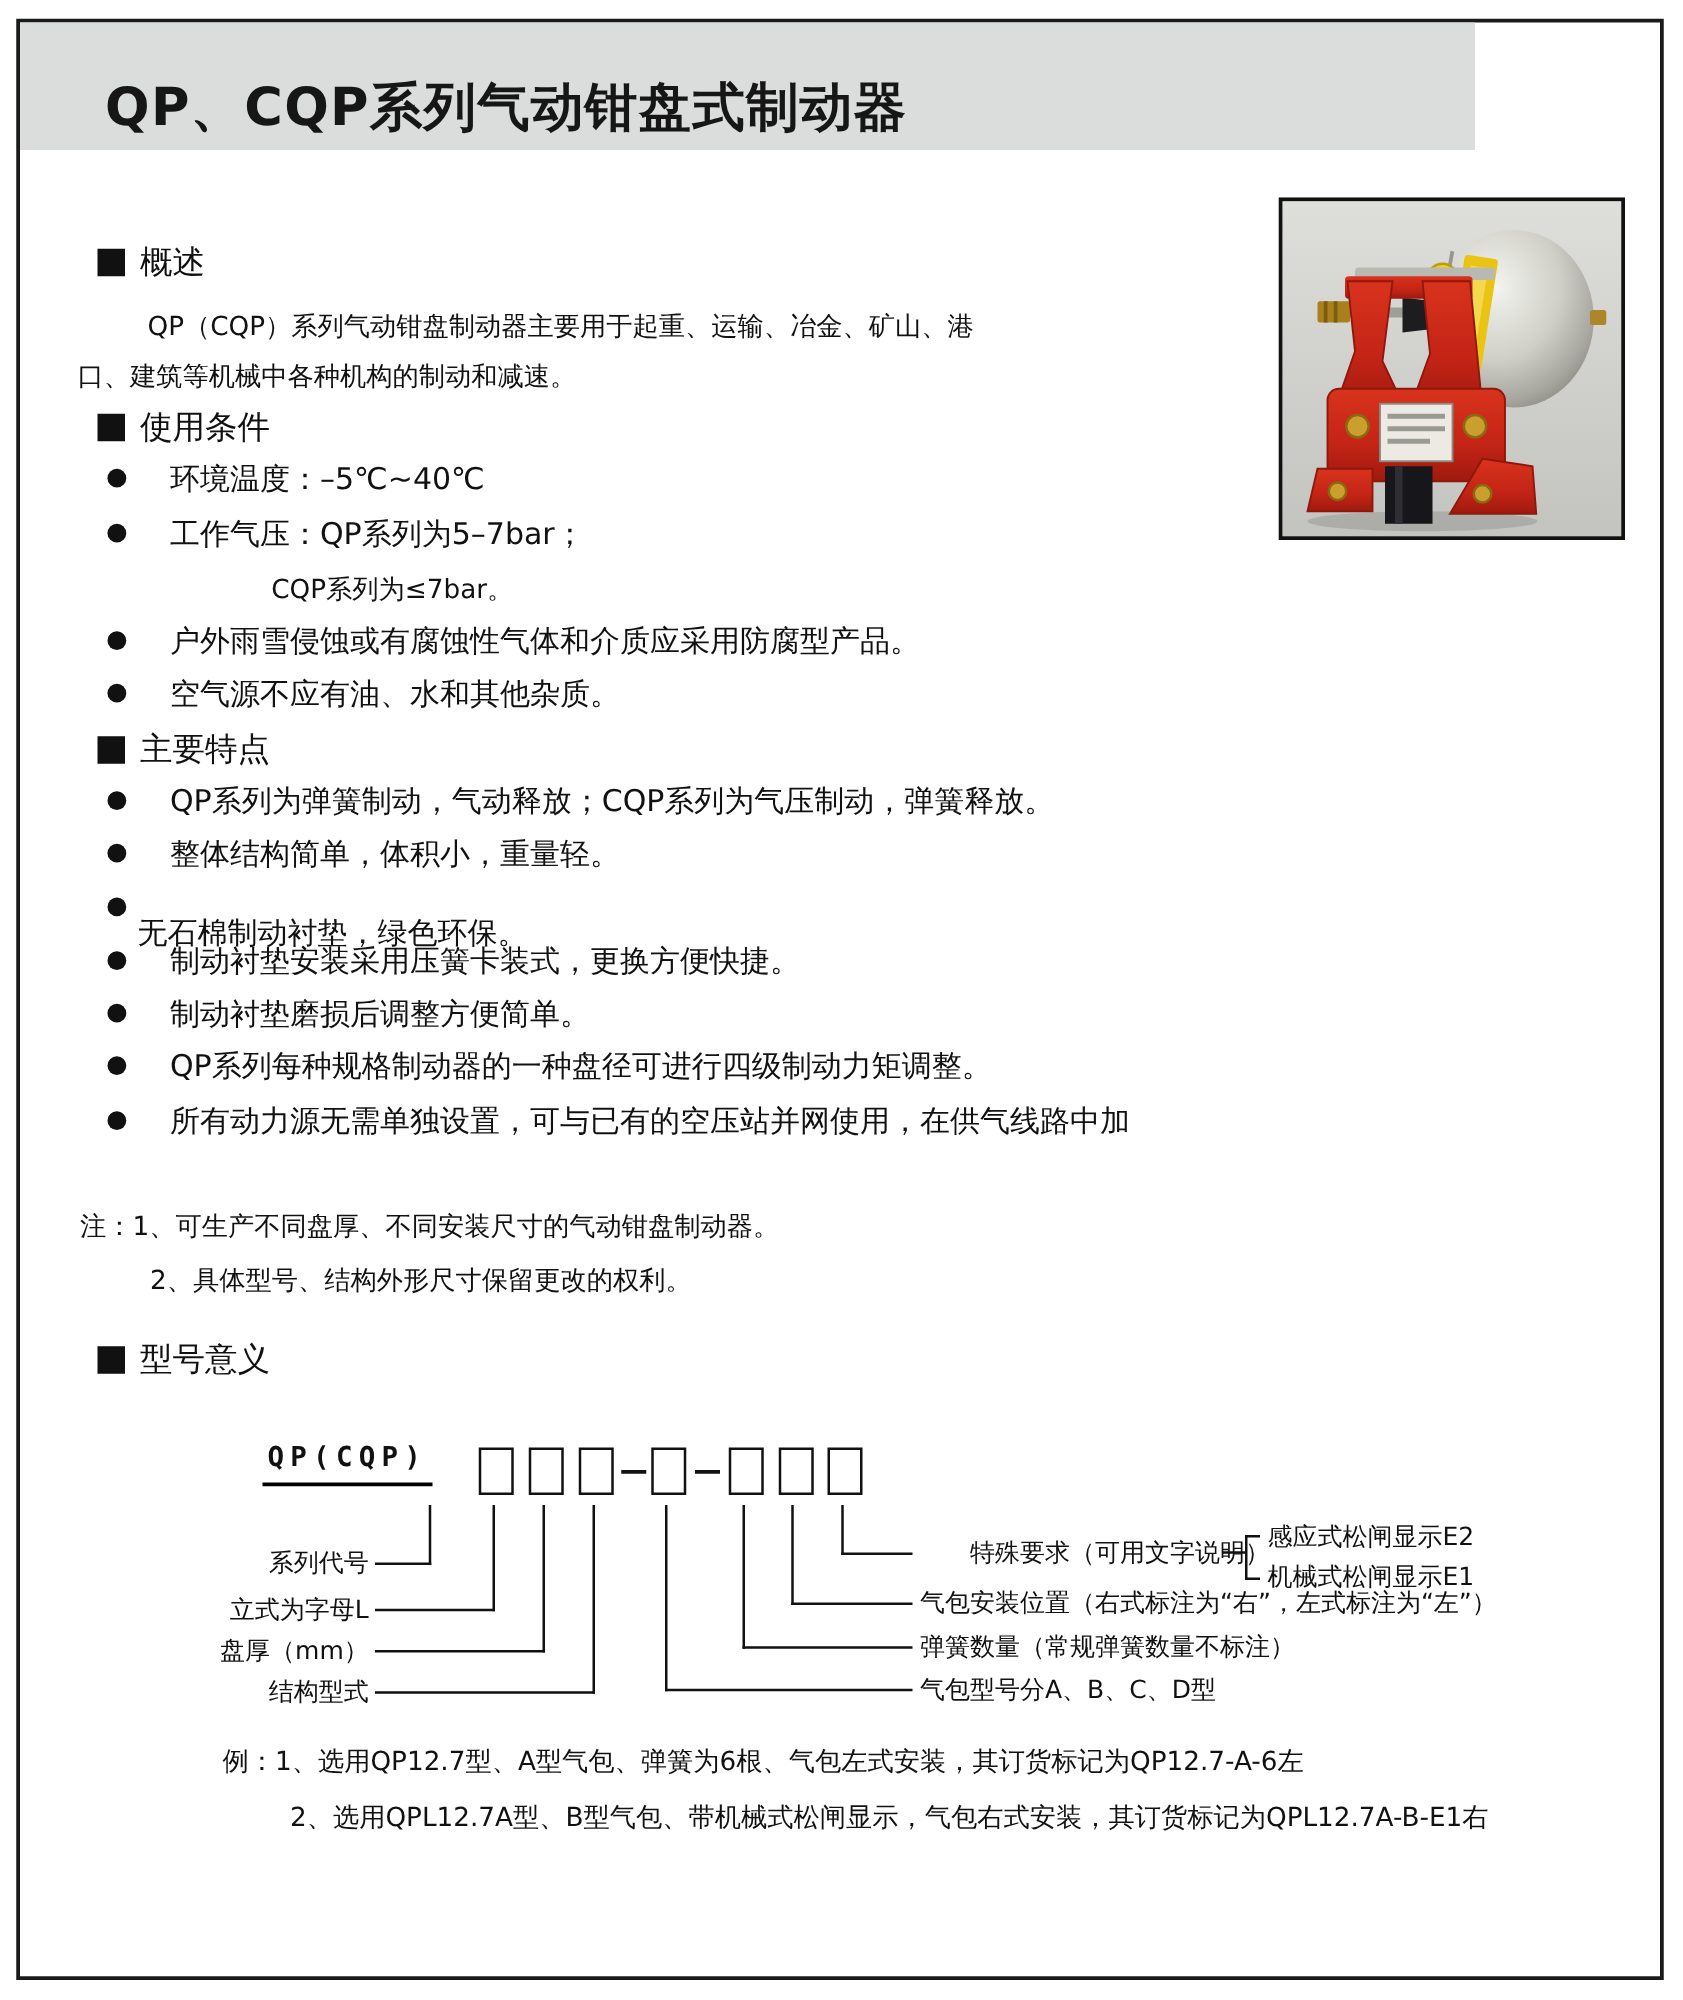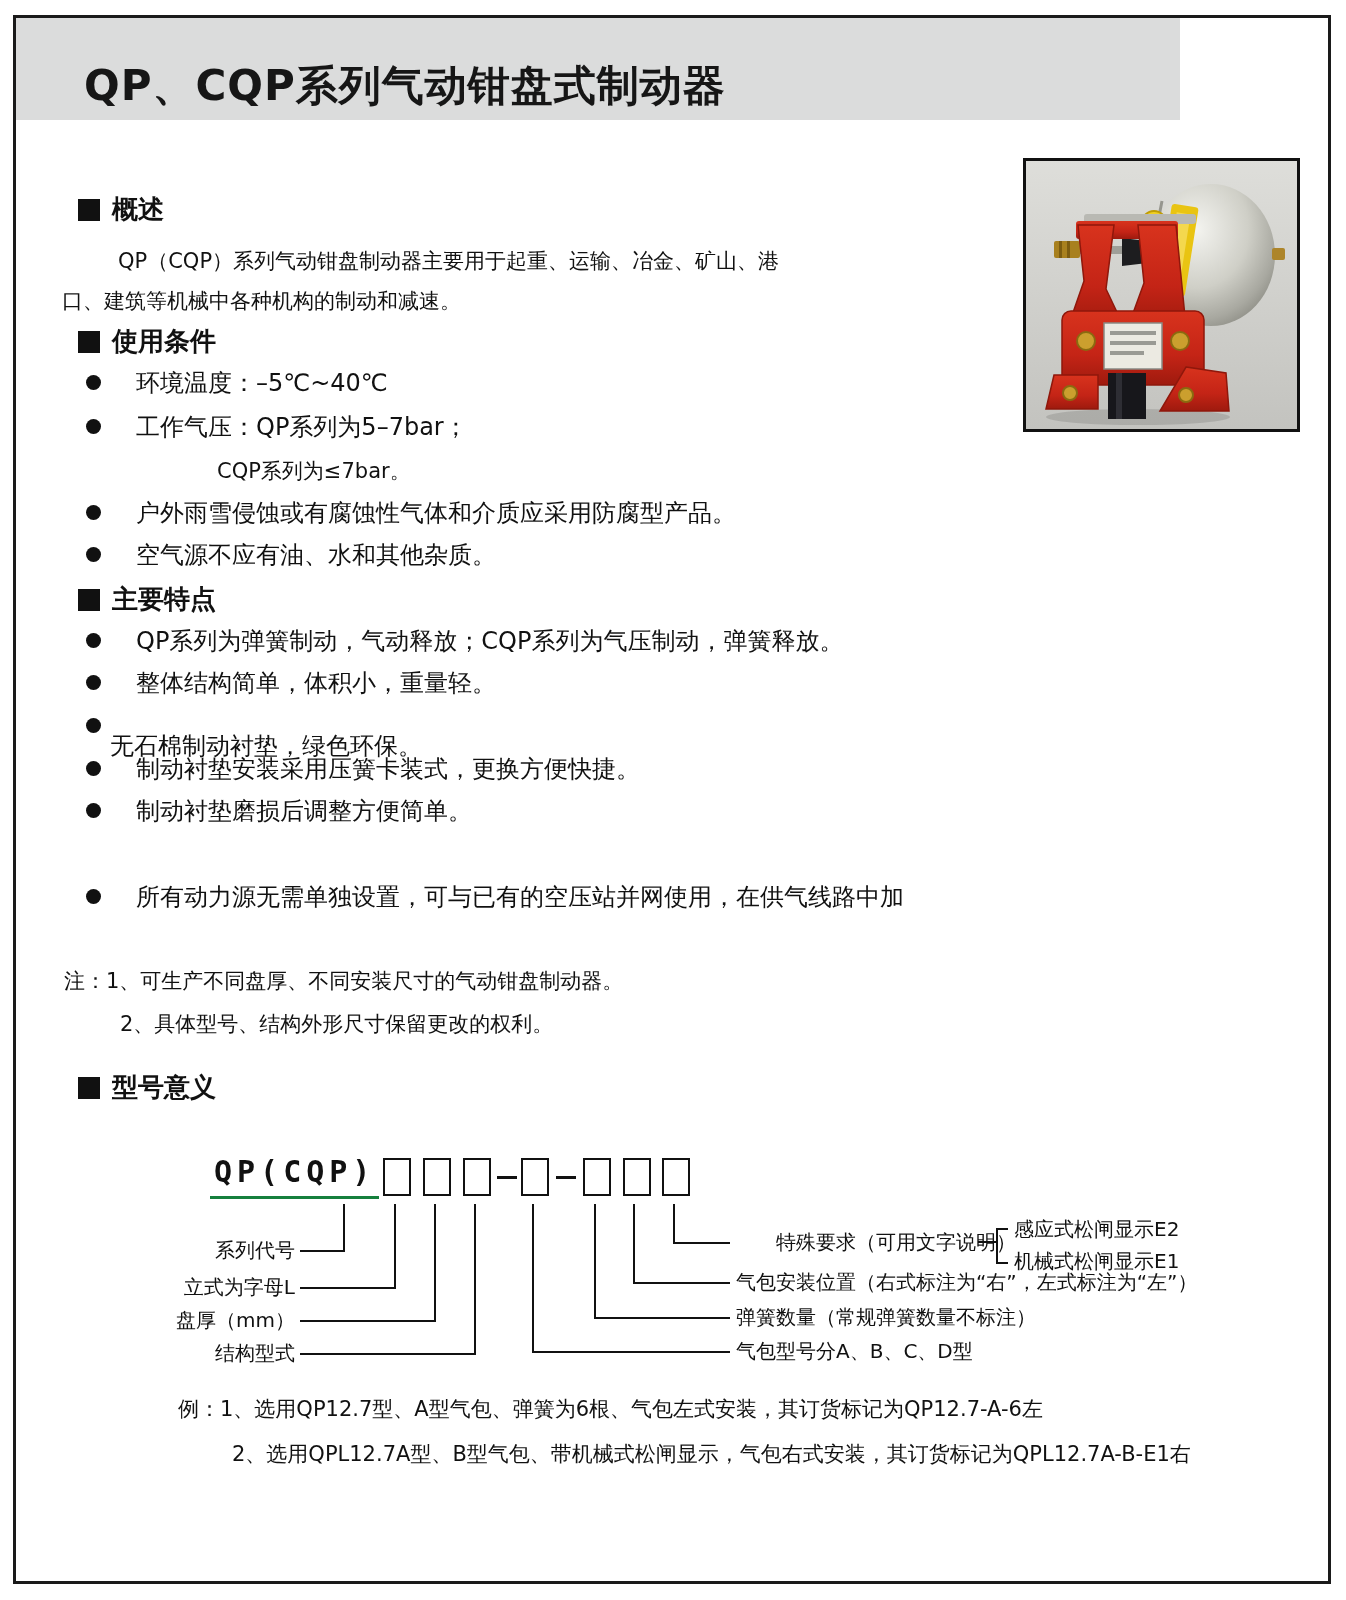--- a/index.html
+++ b/index.html
@@ -9,39 +9,39 @@
     color:#111;
   }
   .page{position:relative;width:1346px;height:1600px;overflow:hidden;}
   .frame{position:absolute;left:13px;top:15px;width:1318px;height:1569px;
     border:3px solid #1a1a1a;box-sizing:border-box;background:#fff;}
   .header-band{position:absolute;left:16px;top:18px;width:1164px;height:102px;background:#dbdcdc;}
   .page-title{position:absolute;left:68px;top:40px;font-size:42px;font-weight:bold;
     letter-spacing:1px;color:#161616;white-space:nowrap;}
 
   .sec-head{position:absolute;display:flex;align-items:center;gap:12px;
-    font-weight:bold;font-size:26px;white-space:nowrap;text-align:center;}
+    font-weight:normal;font-size:26px;white-space:nowrap;text-align:center;}
   .sq{width:22px;height:22px;background:#111;flex:0 0 auto;}
 
   .tline{position:absolute;font-size:21px;white-space:nowrap;line-height:26px;}
   .bullet{position:absolute;display:flex;align-items:flex-start;white-space:nowrap;}
   .dot{width:15px;height:15px;border-radius:50%;background:#111;margin-top:5px;
     margin-right:11px;flex:0 0 auto;}
   .bullet span.bt{font-size:24px;line-height:26px;margin-left:24px;}
 
   
   .photo{position:absolute;left:1023px;top:158px;width:277px;height:274px;
     border:3px solid #111;box-sizing:border-box;background:#cfcfcb;}
 
   
   .diagram{position:absolute;left:130px;top:1140px;width:1216px;height:250px;}
   .model-code{position:absolute;left:80px;top:14px;
     font-family:"DejaVu Sans Mono","Liberation Mono",monospace;
-    font-weight:bold;font-size:30px;letter-spacing:5px;
-    border-bottom:3px solid #15803d;padding:0 4px 7px 4px;white-space:nowrap;}
+    font-weight:bold;font-size:22px;letter-spacing:5px;
+    border-bottom:3px solid #000000;padding:0 4px 7px 4px;white-space:nowrap;}
   .mbox{position:absolute;top:18px;width:24px;height:34px;border:2.5px solid #111;background:#fff;}
   .mdash{position:absolute;top:36px;width:20px;height:3px;background:#111;}
   .vline{position:absolute;width:2px;background:#111;}
   .hline{position:absolute;height:2px;background:#111;}
   .dlabel{position:absolute;font-size:20px;white-space:nowrap;line-height:24px;}
   .dlabel.left{width:165px;text-align:right;left:0;}
   .dlabel.right{left:606px;}
   .dlabel.opt{left:884px;}
 
   .example{position:absolute;font-size:21px;white-space:nowrap;line-height:27px;}
@@ -164,20 +164,24 @@
     <span class="bt">无石棉制动衬垫，绿色环保。</span>
   </div>
   <div class="bullet" style="left:86px;top:756px;">
     <span class="dot"></span>
     <span class="bt">制动衬垫安装采用压簧卡装式，更换方便快捷。</span>
   </div>
   <div class="bullet" style="left:86px;top:798px;">
     <span class="dot"></span>
     <span class="bt">制动衬垫磨损后调整方便简单。</span>
   </div>
+  <div class="bullet" style="left:86px;top:840px;">
+    <span class="dot"></span>
+    <span class="bt">QP系列每种规格制动器的一种盘径可进行四级制动力矩调整。</span>
+  </div>
   <div class="bullet" style="left:86px;top:884px;">
     <span class="dot"></span>
     <span class="bt">所有动力源无需单独设置，可与已有的空压站并网使用，在供气线路中加</span>
   </div>
 
   <div class="tline" style="left:64px;top:968px;">注：1、可生产不同盘厚、不同安装尺寸的气动钳盘制动器。</div>
   <div class="tline" style="left:120px;top:1011px;">2、具体型号、结构外形尺寸保留更改的权利。</div>
 
   <div class="sec-head" style="left:78px;top:1070px;">
     <span class="sq"></span>

